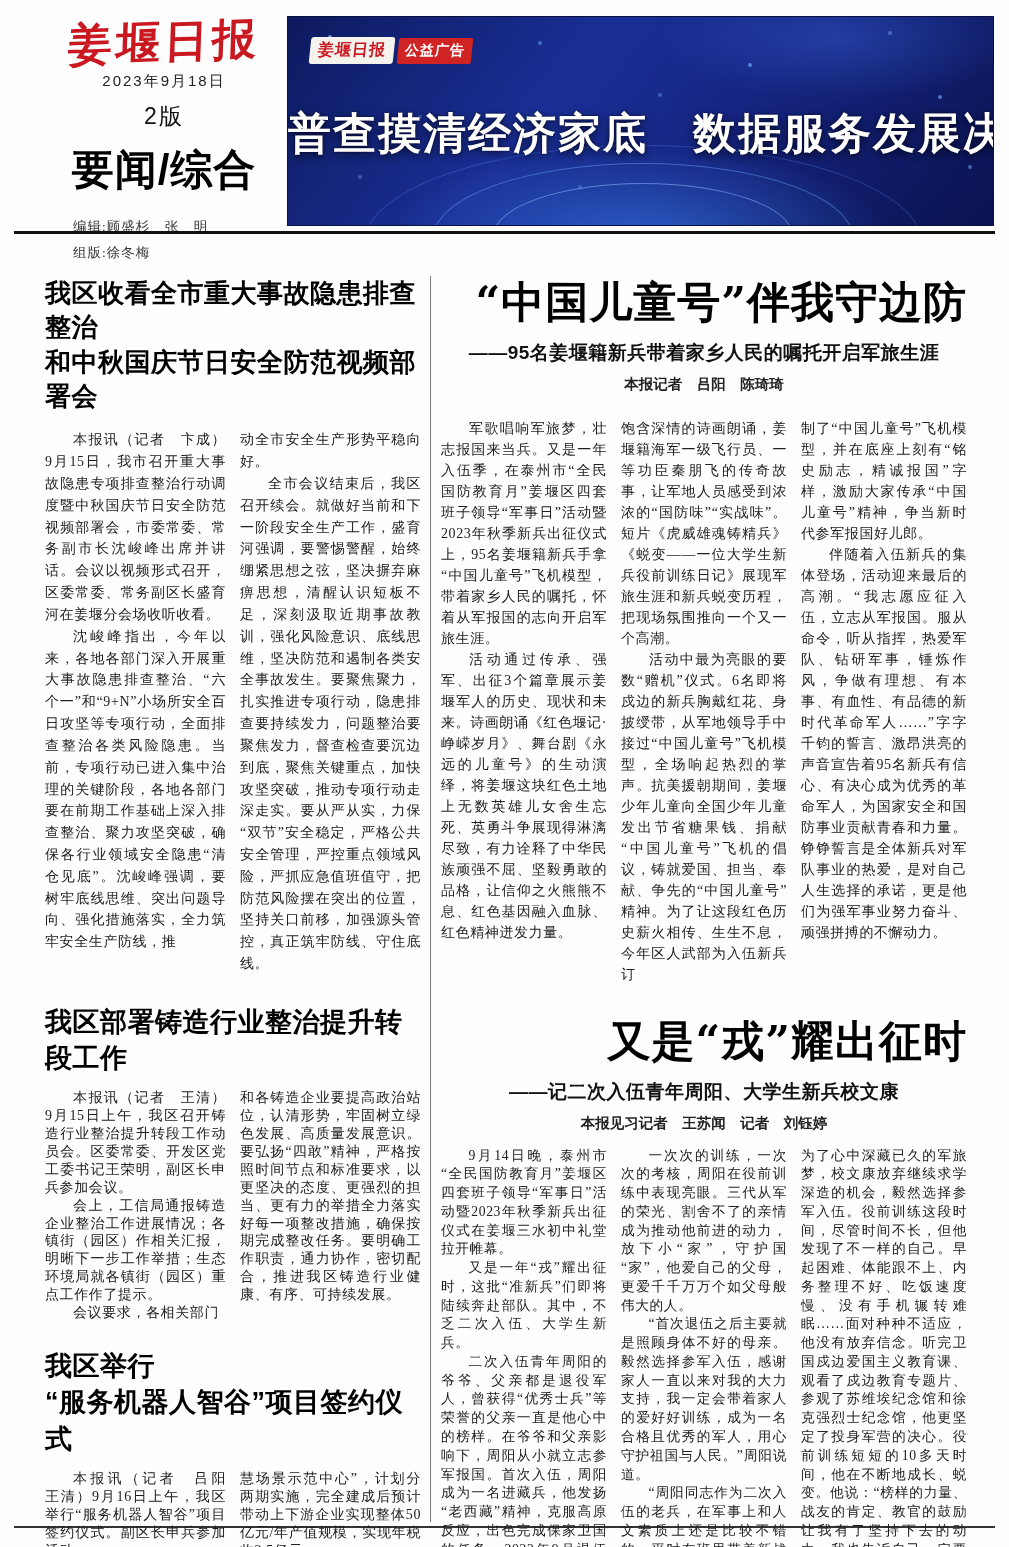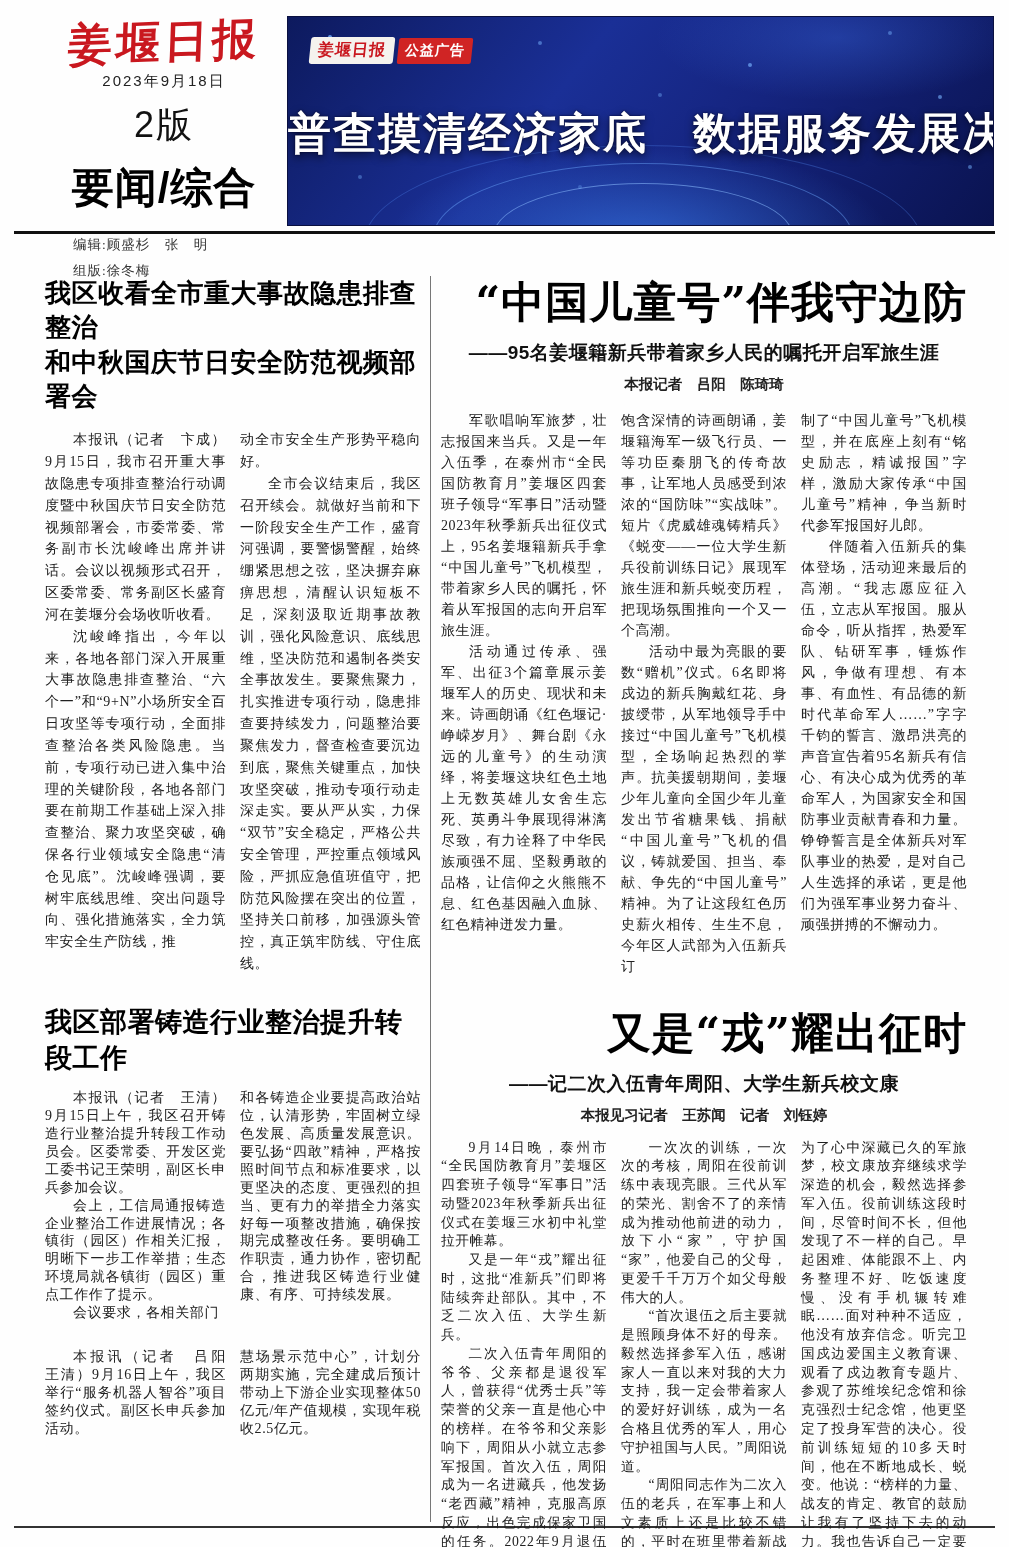--- a/index.html
+++ b/index.html
@@ -11,21 +11,21 @@
   }
   
   .masthead { position:absolute; left:45px; top:18px; width:238px; text-align:center; }
   .paper-name {
     font-family:"DejaVu Serif","Liberation Serif",serif;
     font-weight:bold; font-size:44px; color:#c9181f; letter-spacing:4px;
     transform:rotate(-2deg) skewX(-4deg); line-height:1.1;
   }
   .mast-date { margin-top:6px; font-size:15px; letter-spacing:2px; color:#222;
     font-family:"Liberation Sans","DejaVu Sans",sans-serif; }
-  .mast-page-no { margin-top:10px; font-size:36px; letter-spacing:2px; color:#111;
+  .mast-page-no { margin-top:10px; font-size:23px; letter-spacing:2px; color:#111;
     font-family:"Liberation Sans","DejaVu Sans",sans-serif; }
   .mast-section { margin-top:10px; font-size:42px; font-weight:bold; color:#000;
     font-family:Liberation Sans, sans-serif; letter-spacing:1px; }
   .mast-staff { margin-top:16px; text-align:left; padding-left:28px;
     font-size:13.5px; line-height:1.9; color:#333; letter-spacing:1px; }
   
   .banner {
     position:absolute; left:287px; top:16px; width:707px; height:210px;
     background:
       radial-gradient(ellipse 420px 160px at 50% 108%, rgba(64,140,255,.55), rgba(20,40,140,0) 60%),
@@ -96,21 +96,21 @@
   .a1 .col { line-height:1.56; }
   .a2 .col { line-height:1.50; }
   .a3 .col { line-height:1.28; }
   .a4 .col { line-height:1.37; font-size:13.7px; }
   .a5 .col { line-height:1.29; }
   .a1 .hl-sans { margin-bottom:16px; }
   .a1 .cols { margin-bottom:30px; }
   .a3 .hl-sans { font-size:27px; margin-bottom:13px; }
   .a3 .cols { margin-bottom:26px; }
   .a5 .hl-sans { font-size:27px; line-height:1.35; margin-bottom:13px; }
-  .a2 .cols { margin-top:16px; }
+  .a2 .cols { margin-top:24px; }
   .a2 { margin-bottom:30px; }
   .a4 .cols { margin-top:14px; }
 </style>
 </head>
 <body>
 
 <div class="page">
 
   <div class="masthead">
     <div class="paper-name">姜堰日报</div>
@@ -175,20 +175,24 @@
             </div>
         </div>
         <div class="col">
           <p class="cont">和各铸造企业要提高政治站位，认清形势，牢固树立绿色发展、高质量发展意识。要弘扬“四敢”精神，严格按照时间节点和标准要求，以更坚决的态度、更强烈的担当、更有力的举措全力落实好每一项整改措施，确保按期完成整改任务。要明确工作职责，通力协作，密切配合，推进我区铸造行业健康、有序、可持续发展。</p>
           <div></div>
         </div>
       </div>
     </article>
 
     <article class="a5">
+      <h2 class="hl-sans">
+        <div>我区举行</div>
+        <div>“服务机器人智谷”项目签约仪式</div>
+      </h2>
       <div class="cols">
         <div class="col">
 
           <div>
               <p>本报讯（记者　吕阳　王清）9月16日上午，我区举行“服务机器人智谷”项目签约仪式。副区长申兵参加活动。</p>
             </div>
         </div>
         <div class="col">
           <p class="cont">慧场景示范中心”，计划分两期实施，完全建成后预计带动上下游企业实现整体50亿元/年产值规模，实现年税收2.5亿元。</p>
 

